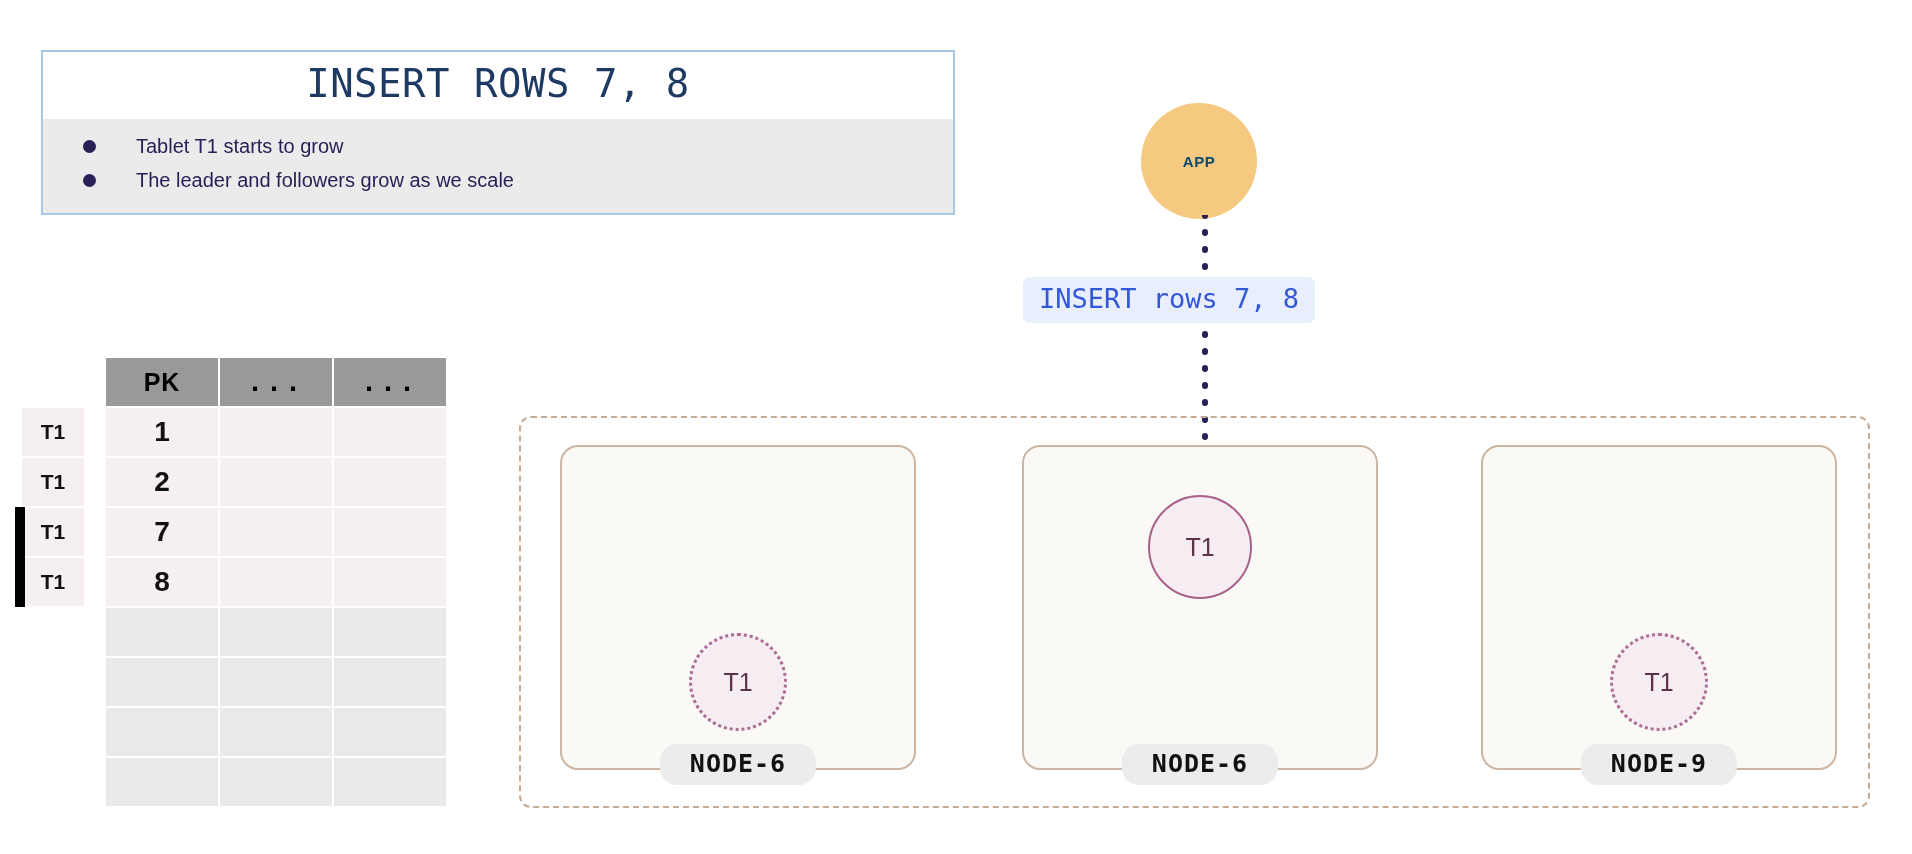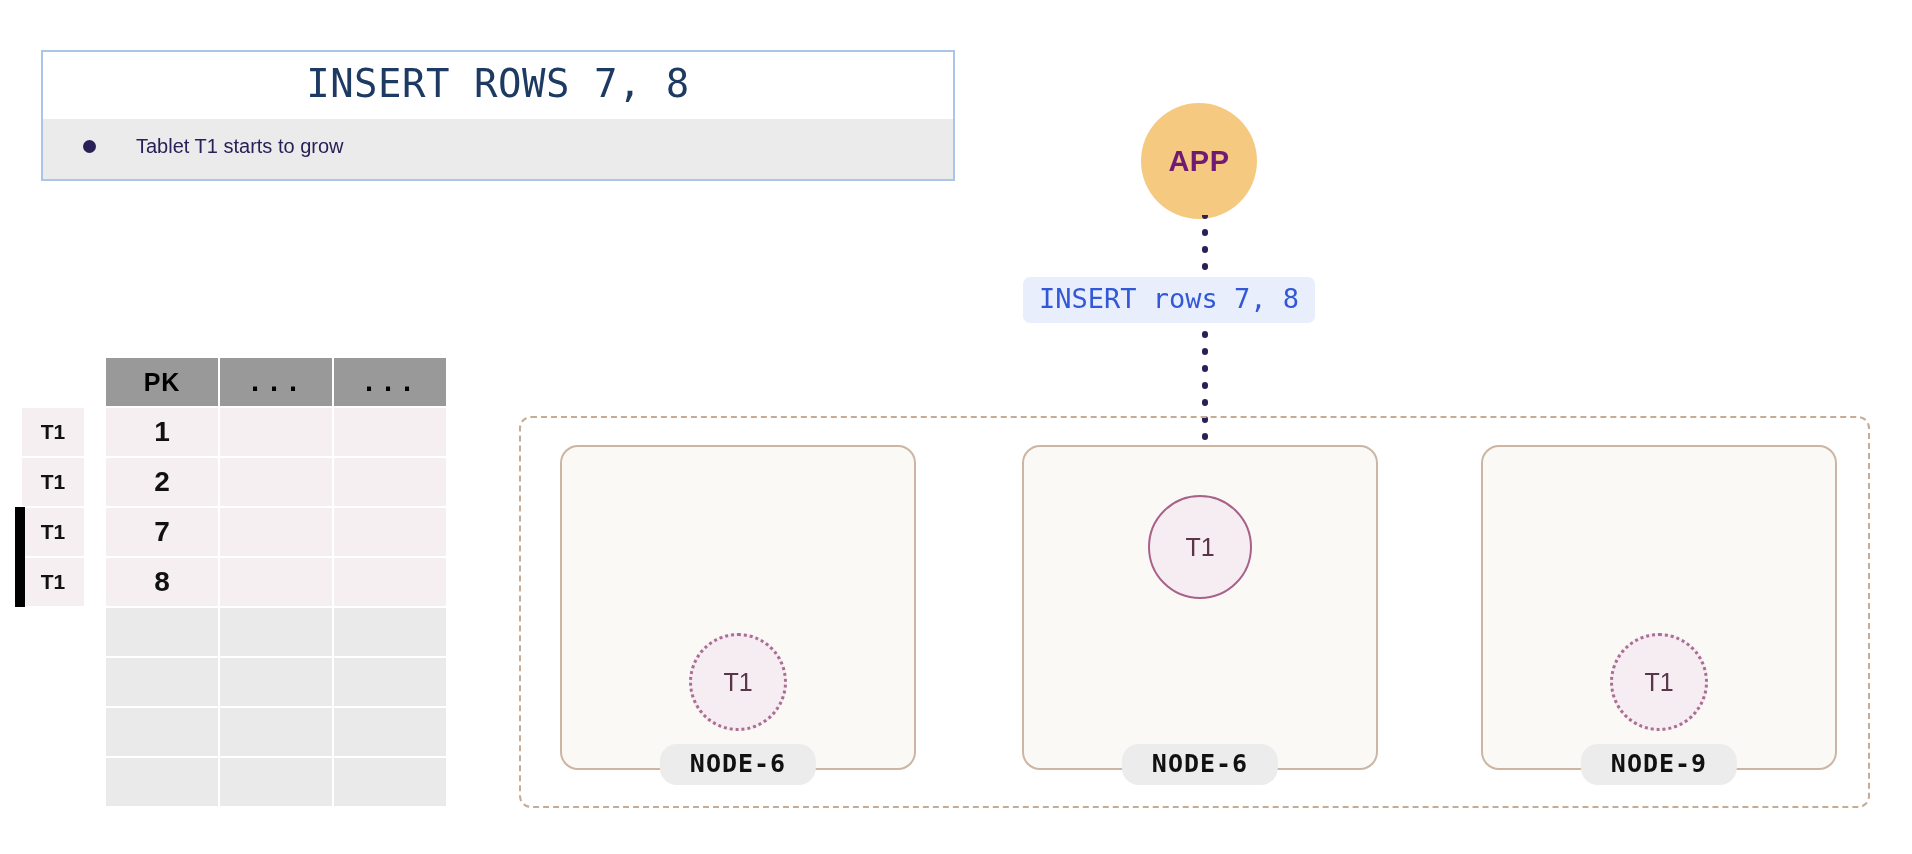--- a/index.html
+++ b/index.html
@@ -130,23 +130,23 @@
     position: absolute;
     left: 1141px;
     top: 103px;
     width: 116px;
     height: 116px;
     border-radius: 50%;
     background: #f5c97f;
     display: flex;
     align-items: center;
     justify-content: center;
-    font-size: 29px;
-    font-weight: bold;
-    color: #701a75;
+    font-size: 15px;
+    font-weight: bold;
+    color: #0c4a6e;
     letter-spacing: 0.5px;
   }
 
   
   #arrow-svg {
     position: absolute;
     left: 1170px;
     top: 215px;
     width: 70px;
     height: 300px;
@@ -238,20 +238,24 @@
 </head>
 <body>
 
 <div id="callout">
   <div id="callout-title">INSERT ROWS 7, 8</div>
   <div id="callout-body">
     <div class="bullet-row">
       <span class="bullet-dot"></span>
       <span class="bullet-text">Tablet T1 starts to grow</span>
     </div>
+    <div class="bullet-row">
+      <span class="bullet-dot"></span>
+      <span class="bullet-text">The leader and followers grow as we scale</span>
+    </div>
   </div>
 </div>
 
 <div id="table-wrap">
   <table id="rows-table">
     <tbody>
         <tr>
       <td class="tag-cell blank"></td>
       <td class="spacer-cell"></td>
       <th class="hdr-cell">PK</th>

